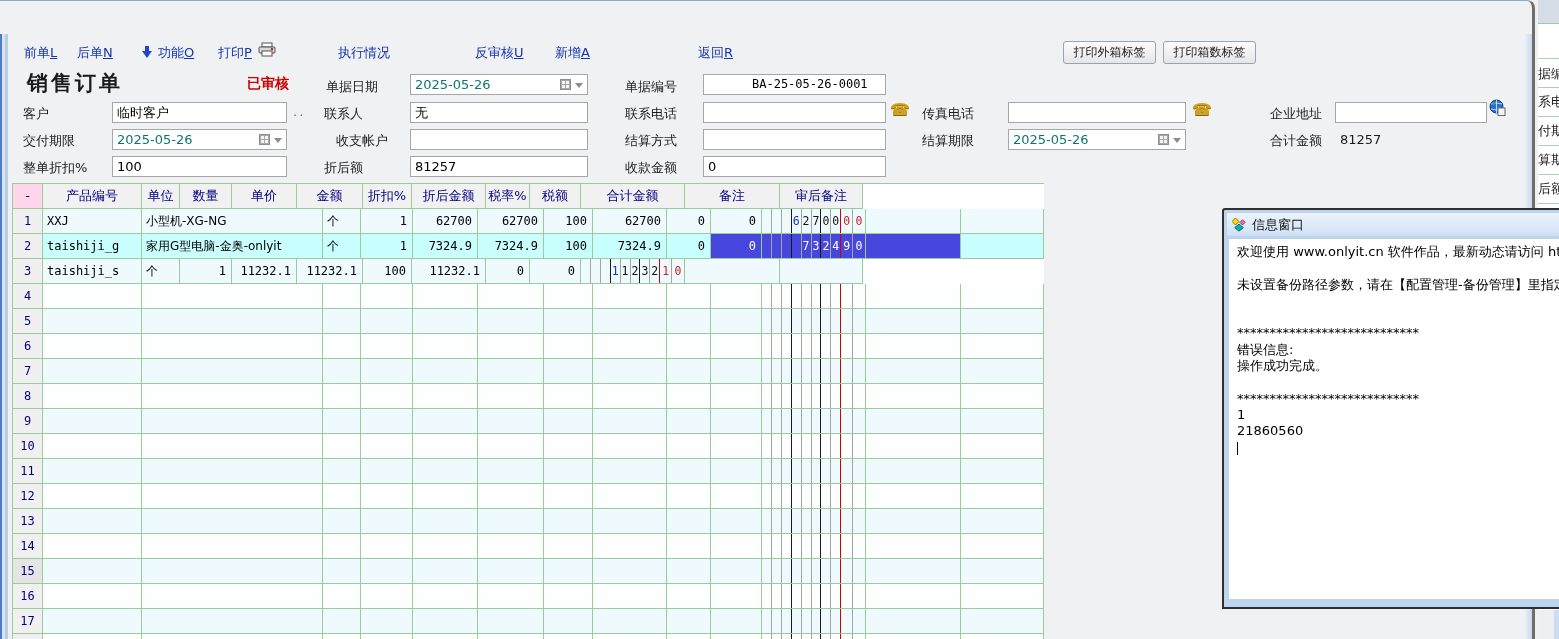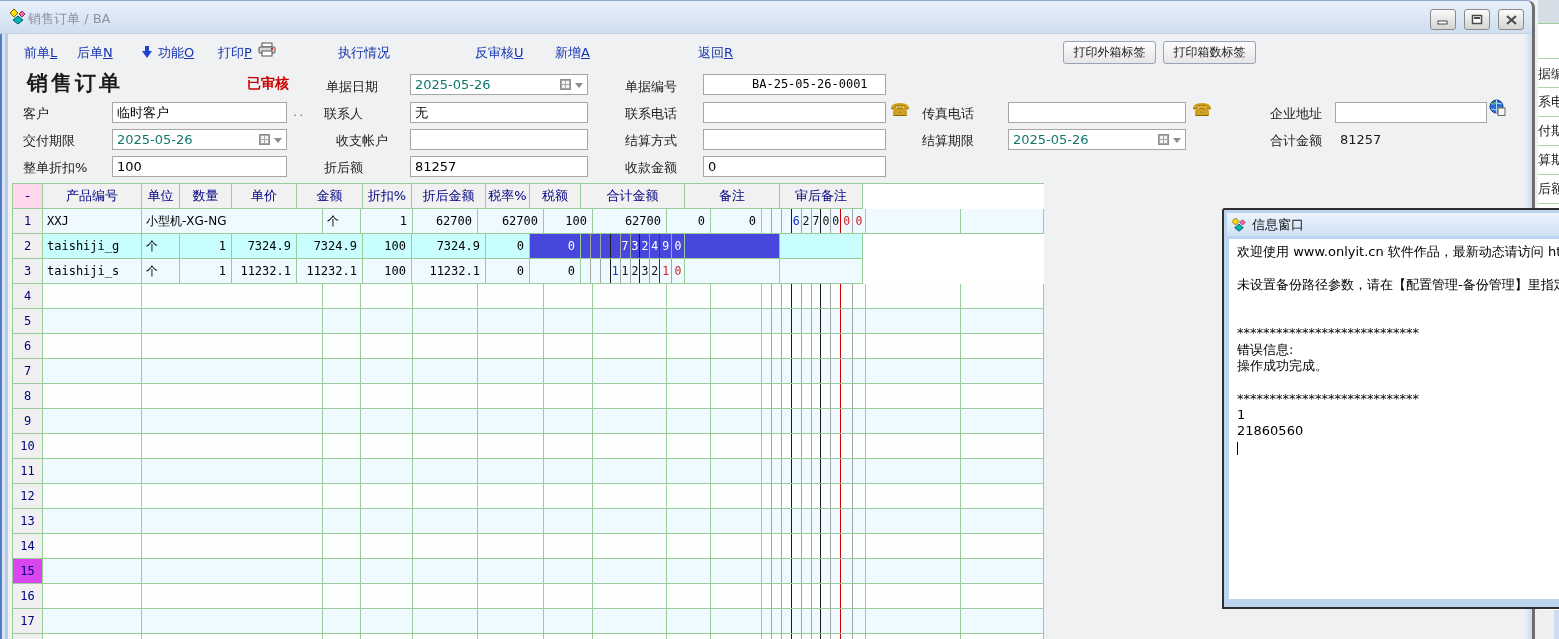--- a/index.html
+++ b/index.html
@@ -88,46 +88,20 @@
   .bg-line{position:absolute;left:0;width:21px;height:1px;background:#aad4aa;}
   .bg-label{position:absolute;left:0;font-size:13px;color:#1c1c1c;white-space:nowrap;}
   .bg-bottom{position:absolute;left:0;top:610px;width:21px;height:29px;background:#edeff1;
     border-right:5px solid #ccdcf2;}
   svg{display:block;}
 </style>
 </head>
 <body>
 
 <div class="main-window">
-  <div class="titlebar">
-    <span class="win-icon">
-      <svg width="16" height="16" viewBox="0 0 16 16">
-        <polygon points="4,0 8,4 4,8 0,4" fill="#ffe000" stroke="#806000" stroke-width="1"></polygon>
-        <polygon points="12,2 15,5 12,8 9,5" fill="#ff66aa" stroke="#8a3055" stroke-width="1"></polygon>
-        <polygon points="8,7 13,11 8,15 3,11" fill="#00b2b2" stroke="#005d5d" stroke-width="1"></polygon>
-      </svg>
-    </span>
-    <span class="win-title">销售订单 / BA</span>
-    <div class="capbtn" style="left:1430px;">
-      <svg width="12" height="10" viewBox="0 0 12 10">
-          <rect x="1" y="6" width="9" height="3" fill="#ffffff" stroke="#4a4a4a"></rect>
-        </svg>
-    </div>
-    <div class="capbtn" style="left:1464px;">
-      <svg width="12" height="11" viewBox="0 0 12 11">
-          <rect x="1.5" y="1.5" width="9" height="8" fill="#ffffff" stroke="#4a4a4a" stroke-width="1.5"></rect>
-          <rect x="3" y="3" width="6" height="2" fill="#4a4a4a"></rect>
-        </svg>
-    </div>
-    <div class="capbtn" style="left:1498px;">
-      <svg width="11" height="10" viewBox="0 0 11 10">
-          <path d="M1 1 L10 9 M10 1 L1 9" stroke="#4a4a4a" stroke-width="2"></path>
-        </svg>
-    </div>
-  </div>
 
   <div id="toolbar">
       <div class="menu-item" style="left: 24px;"><span>前单</span><u>L</u></div>
       <div class="menu-item" style="left: 77px;"><span>后单</span><u>N</u></div>
       <div class="menu-item" style="left: 142px;"><span class="dn-arrow"><i></i><b></b></span><span>功能</span><u>O</u></div>
       <div class="menu-item" style="left: 218px;"><span>打印</span><u>P</u></div>
       <div class="menu-item" style="left: 338px;"><span>执行情况</span></div>
       <div class="menu-item" style="left: 475px;"><span>反审核</span><u>U</u></div>
       <div class="menu-item" style="left: 555px;"><span>新增</span><u>A</u></div>
       <div class="menu-item" style="left: 698px;"><span>返回</span><u>R</u></div>
@@ -229,20 +203,21 @@
           <div class="dgc red" style="width: 10px; color: rgb(17, 17, 17);">0</div>
           <div class="dgc" style="width: 12px; color: rgb(204, 34, 34);">0</div>
           <div class="dgc last" style="width: 12px; color: rgb(204, 34, 34);">0</div>
         </div>
         <div class="gcell " style="width: 95px; background: rgb(238, 250, 255);"></div>
         <div class="gcell " style="width: 83px; background: rgb(238, 250, 255);"></div>
       </div>
       <div class="grow">
         <div class="gcell rn" style="width: 30px; background: rgb(240, 240, 240);">2</div>
         <div class="gcell code" style="width: 99px; background: rgb(201, 254, 255);">taishiji_g</div>
+        <div class="gcell " style="width: 181px; background: rgb(201, 254, 255);">家用G型电脑-金奥-onlyit</div>
         <div class="gcell " style="width: 38px; background: rgb(201, 254, 255);">个</div>
         <div class="gcell num" style="width: 52px; background: rgb(201, 254, 255);">1</div>
         <div class="gcell num" style="width: 65px; background: rgb(201, 254, 255);">7324.9</div>
         <div class="gcell num" style="width: 66px; background: rgb(201, 254, 255);">7324.9</div>
         <div class="gcell num" style="width: 49px; background: rgb(201, 254, 255);">100</div>
         <div class="gcell num" style="width: 74px; background: rgb(201, 254, 255);">7324.9</div>
         <div class="gcell num" style="width: 44px; background: rgb(201, 254, 255);">0</div>
         <div class="gcell num" style="width: 51px; color: rgb(255, 255, 255); background: rgb(71, 71, 221);">0</div>
         <div class="gcell dgrid" style="width: 104px; color: rgb(255, 255, 255); background: rgb(71, 71, 221);">
           <div class="dgc" style="width: 10px; color: rgb(255, 255, 255);"></div>
@@ -576,21 +551,21 @@
           <div class="dgc blk" style="width: 10px; color: rgb(17, 17, 17);"></div>
           <div class="dgc" style="width: 10px; color: rgb(17, 17, 17);"></div>
           <div class="dgc red" style="width: 10px; color: rgb(17, 17, 17);"></div>
           <div class="dgc" style="width: 12px; color: rgb(204, 34, 34);"></div>
           <div class="dgc last" style="width: 12px; color: rgb(204, 34, 34);"></div>
         </div>
         <div class="gcell " style="width: 95px; background: rgb(253, 254, 254);"></div>
         <div class="gcell " style="width: 83px; background: rgb(253, 254, 254);"></div>
       </div>
       <div class="grow">
-        <div class="gcell rn" style="width: 30px; background: #d946ef;">15</div>
+        <div class="gcell rn" style="width: 30px; background: #e5e5e5;">15</div>
         <div class="gcell code" style="width: 99px; background: rgb(238, 250, 255);"></div>
         <div class="gcell " style="width: 181px; background: rgb(238, 250, 255);"></div>
         <div class="gcell " style="width: 38px; background: rgb(238, 250, 255);"></div>
         <div class="gcell num" style="width: 52px; background: rgb(238, 250, 255);"></div>
         <div class="gcell num" style="width: 65px; background: rgb(238, 250, 255);"></div>
         <div class="gcell num" style="width: 66px; background: rgb(238, 250, 255);"></div>
         <div class="gcell num" style="width: 49px; background: rgb(238, 250, 255);"></div>
         <div class="gcell num" style="width: 74px; background: rgb(238, 250, 255);"></div>
         <div class="gcell num" style="width: 44px; background: rgb(238, 250, 255);"></div>
         <div class="gcell num" style="width: 51px; background: rgb(238, 250, 255);"></div>

